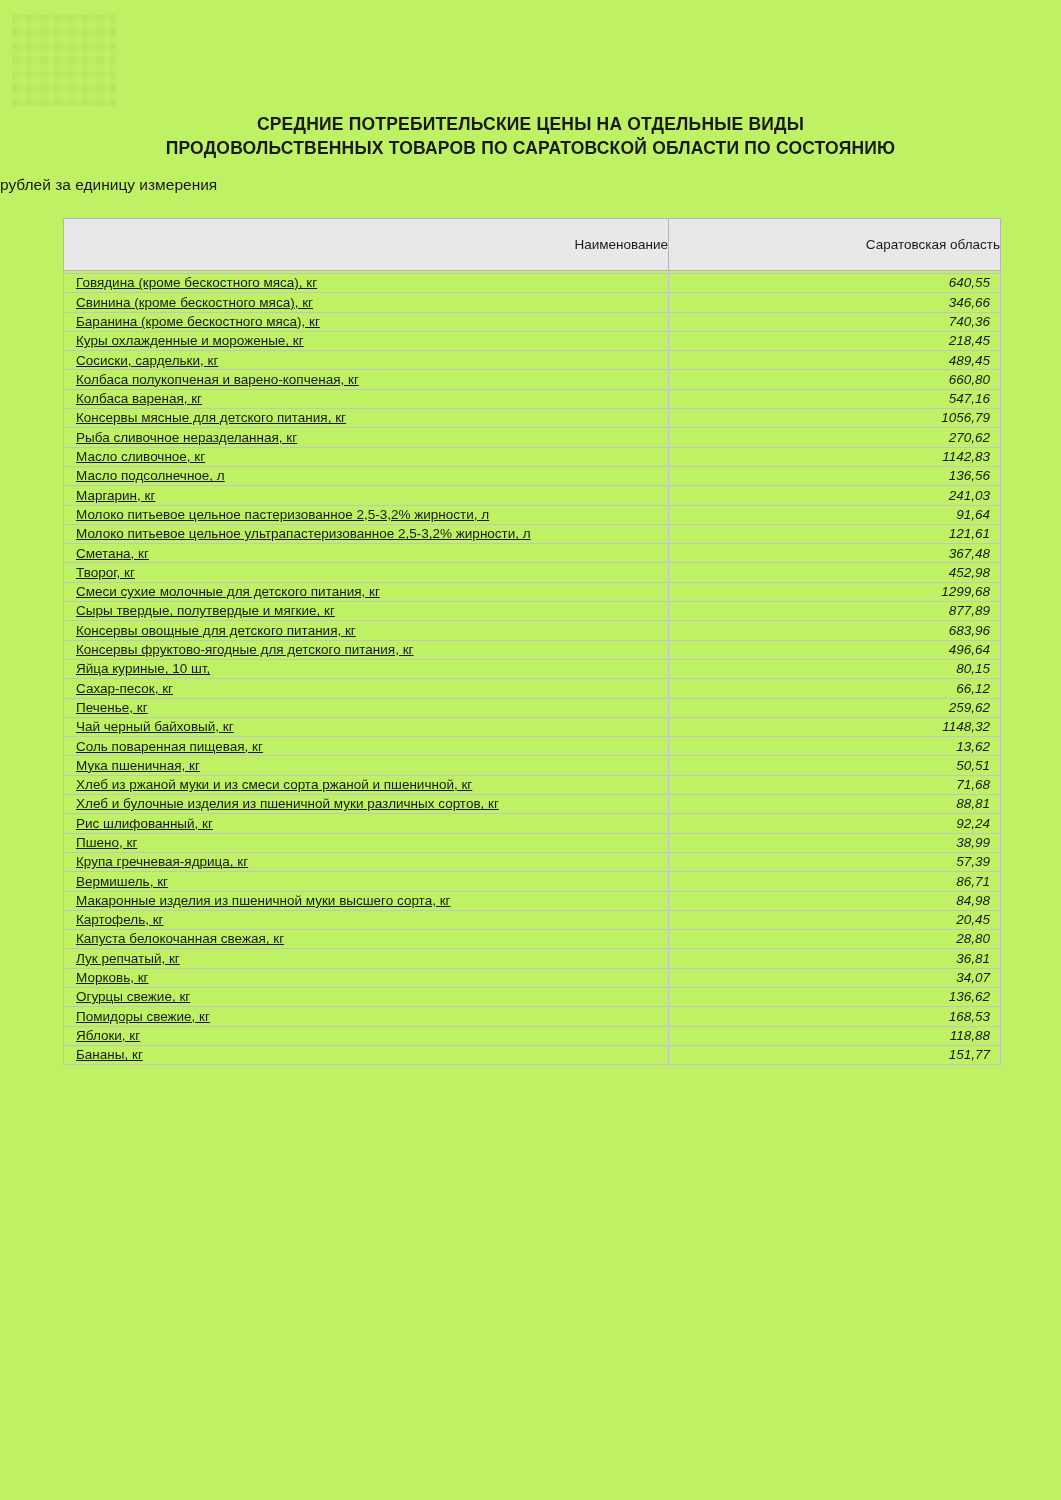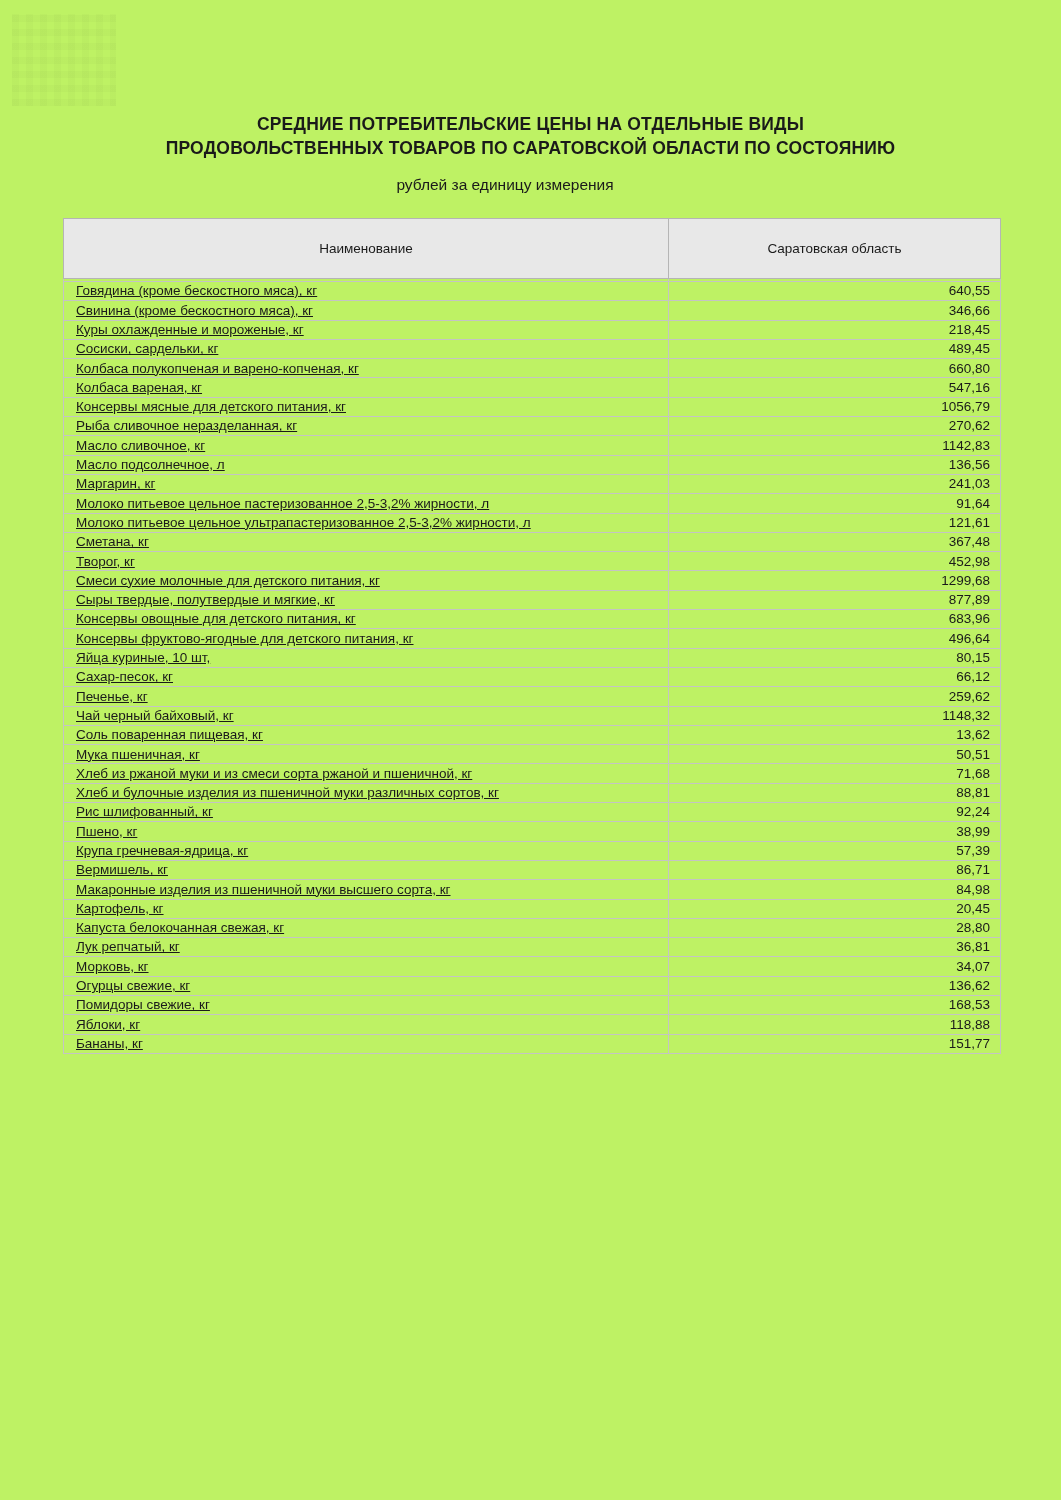--- a/index.html
+++ b/index.html
@@ -32,42 +32,42 @@
   .title{
     margin:112px 40px 0;
     text-align:center;
     font-size:17.5px;
     font-weight:bold;
     line-height:24px;
     letter-spacing:0.2px;
   }
   .subtitle{
     margin:14px 51px 0 0;
-    text-align:center;
+    text-align:left;
     font-size:15.5px;
     line-height:21px;
   }
   table.price-table{
     margin:23px 0 0 63px;
     width:937px;
     border-collapse:collapse;
     table-layout:fixed;
     font-size:13.5px;
   }
   table.price-table col.name-col{width:605px;}
   table.price-table col.value-col{width:332px;}
   .price-table th, .price-table td{
     border:1px solid var(--border-color);
     vertical-align:middle;
   }
   .price-table tr.header-row th{
-    height:60px;
+    height:52px;
     background:var(--header-bg);
     font-weight:normal;
-    text-align:center;
+    text-align:right;
     border-color:var(--outer-border);
   }
   .price-table tr.spacer-row td{
     height:3px;
     border-top:none;
     padding:0;
   }
   .price-table tr.data-row td{
     height:19.3px;
     line-height:1;
@@ -75,20 +75,21 @@
     overflow:hidden;
   }
   .price-table td.name-cell{
     text-align:left;
     padding-left:12px;
     text-decoration:underline;
   }
   .price-table td.price-cell{
     text-align:right;
     padding-right:10px;
+    font-style:italic;
   }
 </style>
 </head>
 <body>
 
 <div class="page">
 
   <div class="qr-watermark"></div>
 
   <div class="title">
@@ -117,20 +118,24 @@
     <tr class="data-row">
       <td class="name-cell">Говядина (кроме бескостного мяса), кг</td>
       <td class="price-cell">640,55</td>
     </tr>
 
     <tr class="data-row">
       <td class="name-cell">Свинина (кроме бескостного мяса), кг</td>
       <td class="price-cell">346,66</td>
     </tr>
 
+    <tr class="data-row">
+      <td class="name-cell">Баранина (кроме бескостного мяса), кг</td>
+      <td class="price-cell">740,36</td>
+    </tr>
 
     <tr class="data-row">
       <td class="name-cell">Куры охлажденные и мороженые, кг</td>
       <td class="price-cell">218,45</td>
     </tr>
 
     <tr class="data-row">
       <td class="name-cell">Сосиски, сардельки, кг</td>
       <td class="price-cell">489,45</td>
     </tr>

